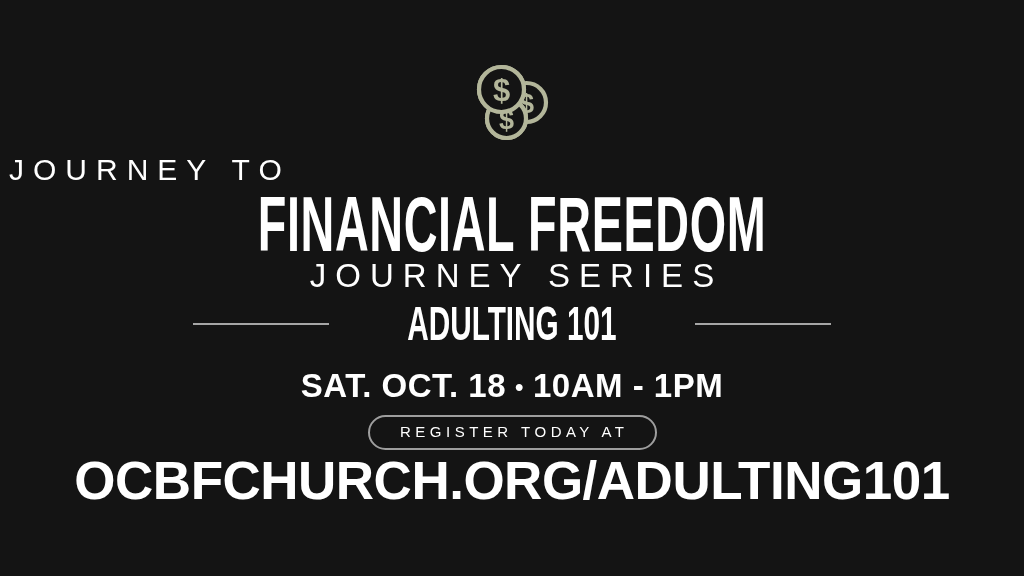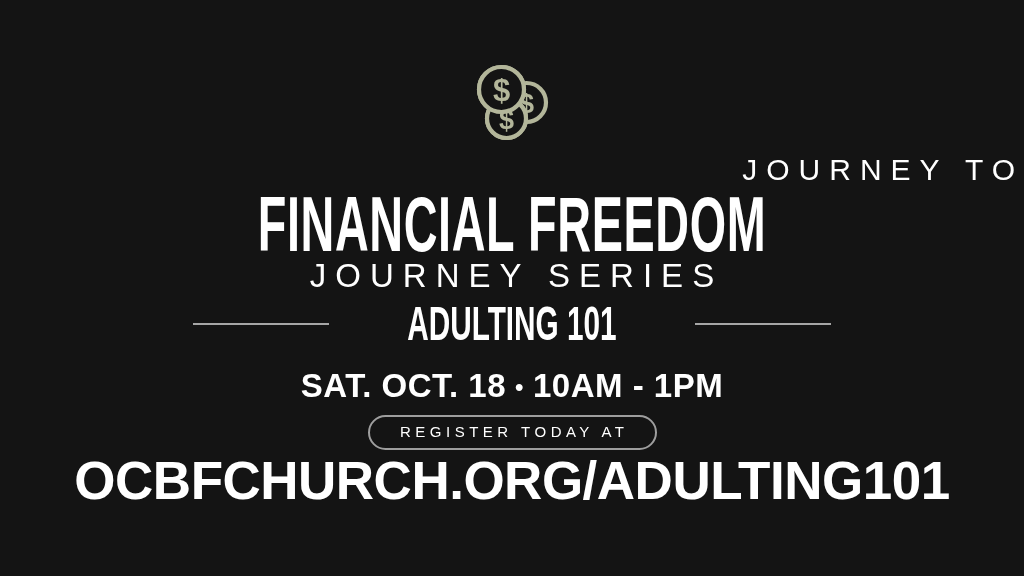--- a/index.html
+++ b/index.html
@@ -36,21 +36,21 @@
     height: 80px;
     display: block;
   }
 
   
   .eyebrow {
     position: absolute;
     top: 153px;
     left: 0;
     width: 100%;
-    text-align: right;
+    text-align: left;
     color: #ffffff;
     font-size: 30px;
     font-weight: 300;
     letter-spacing: 9px;
     text-indent: 9px;
     line-height: 34px;
     white-space: nowrap;
   }
 
   

